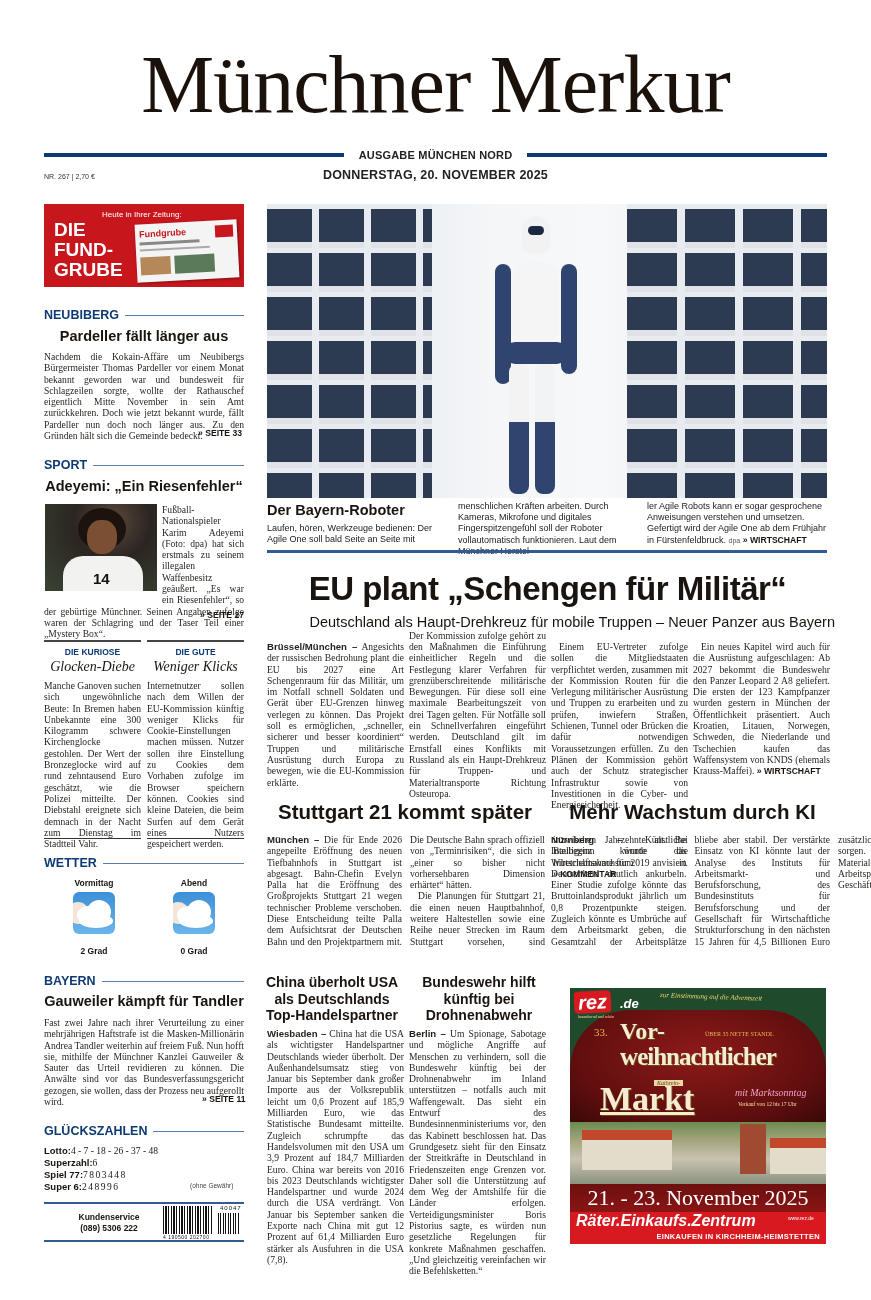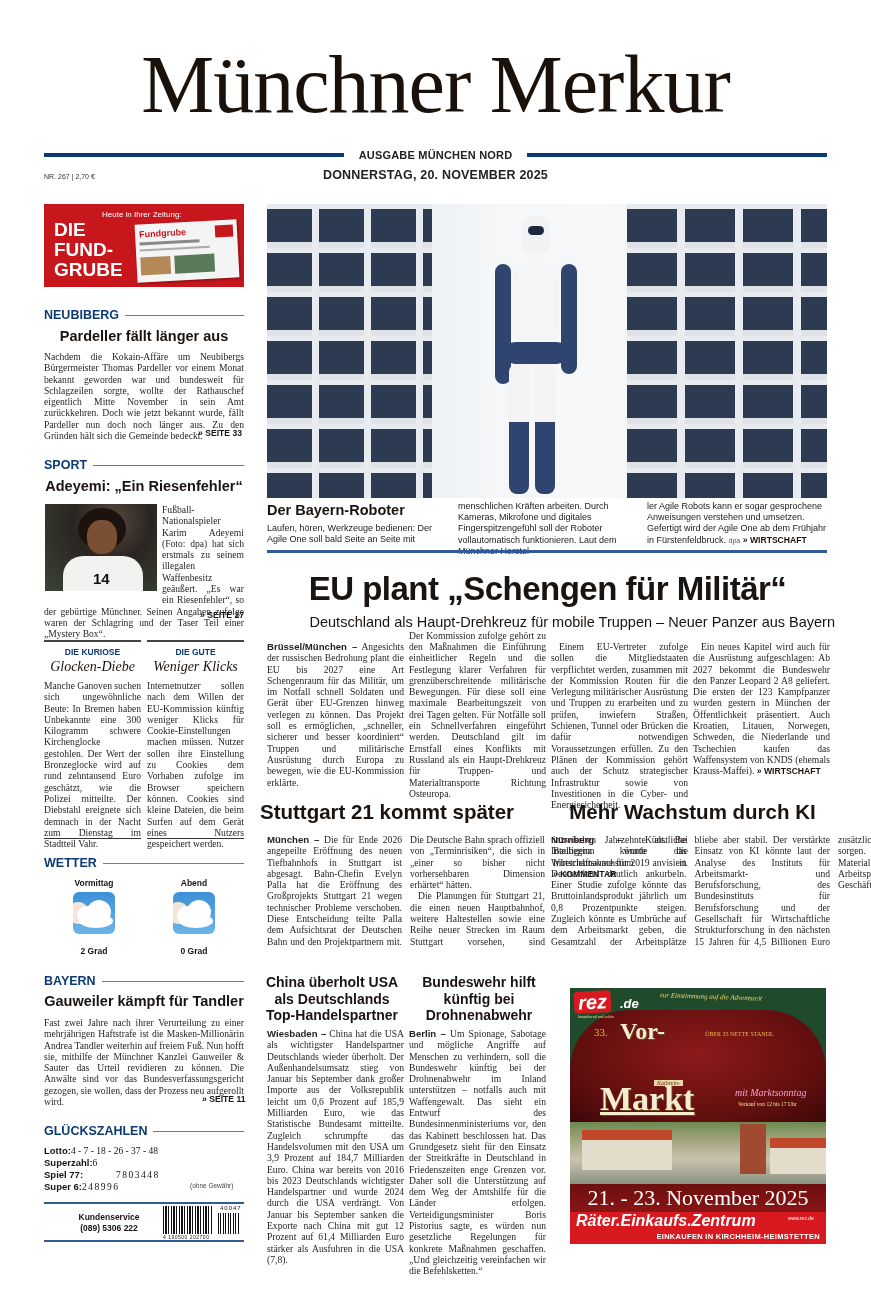--- a/index.html
+++ b/index.html
@@ -128,21 +128,21 @@
 <div class="abs body-text" style="left:44px; top:1017px; width:200px;">Fast zwei Jahre nach ihrer Verurteilung zu einer mehrjährigen Haftstrafe ist die Masken-Millionärin Andrea Tandler weiterhin auf freiem Fuß. Nun hofft sie, mithilfe der Münchner Kanzlei Gauweiler &amp; Sauter das Urteil revidieren zu können. Die Anwälte sind vor das Bundesverfassungsgericht gezogen, sie wollen, dass der Prozess neu aufgerollt wird.</div>
 <div class="abs ref" style="left:202px; top:1094px;">» SEITE 11</div>
 
 <div class="abs kicker" style="left:44px; top:1124px; width:200px;">
     <span>GLÜCKSZAHLEN</span>
     <span class="line"></span>
   </div>
 <div class="abs" style="left:44px; top:1145px; width:200px; font-size:9.5px; line-height:12px;">
   <div><span class="lead">Lotto:</span><span class="serif">4 - 7 - 18 - 26 - 37 - 48</span></div>
   <div><span class="lead">Superzahl:</span><span class="serif">6</span></div>
-  <div><span class="lead">Spiel 77:</span><span class="serif" style="letter-spacing:1.5px;margin-left:33px;">7803448</span></div>
+  <div><span class="lead">Spiel 77:</span><span class="serif" style="letter-spacing:1.5px;">7803448</span></div>
   <div><span class="lead">Super 6:</span><span class="serif" style="letter-spacing:1.5px;">248996</span></div>
 </div>
 <div class="abs sans" style="left:190px; top:1182px; font-size:6.5px; color:#444;">(ohne Gewähr)</div>
 
 <div class="abs rule-blue" style="left:44px; top:1202px; width:200px;"></div>
 <div class="abs sans" style="left:64px; top:1212px; width:90px; text-align:center; font-size:8.5px; font-weight:bold; line-height:11px;">
   <div>Kundenservice</div>
   <div>(089) 5306 222</div>
 </div>
 <div class="abs" style="left:163px; top:1206px; width:50px; height:28px; background:repeating-linear-gradient(90deg,#111 0 1px,#fff 1px 2px,#111 2px 4px,#fff 4px 5px,#111 5px 6px,#fff 6px 8px);"></div>
@@ -184,21 +184,21 @@
 </div>
 <div class="abs body-text" style="left:409px; top:641px; width:137px;">
   <span style="display:block; text-indent:8px; margin-top:-11.3px;"></span>
   <span>Der Kommission zufolge gehört zu den Maßnahmen die Einführung einheitlicher Regeln und die Festlegung klarer Verfahren für grenzüberschreitende militärische Bewegungen. Für diese soll eine maximale Bearbeitungszeit von drei Tagen gelten. Für Notfälle soll ein Schnellverfahren eingeführt werden. Deutschland gilt im Ernstfall eines Konflikts mit Russland als ein Haupt-Drehkreuz für Truppen- und Materialtransporte Richtung Osteuropa.</span>
 </div>
 <div class="abs body-text" style="left:551px; top:641px; width:137px; text-indent:8px;">Einem EU-Vertreter zufolge sollen die Mitgliedstaaten verpflichtet werden, zusammen mit der Kommission Routen für die Verlegung militärischer Ausrüstung und Truppen zu erarbeiten und zu prüfen, inwiefern Straßen, Schienen, Tunnel oder Brücken die dafür notwendigen Voraussetzungen erfüllen. Zu den Plänen der Kommission gehört auch der Schutz strategischer Infrastruktur sowie von Investitionen in die Cyber- und Energiesicherheit.</div>
 <div class="abs body-text" style="left:693px; top:641px; width:137px; text-indent:8px;">
   <span>Ein neues Kapitel wird auch für die Ausrüstung aufgeschlagen: Ab 2027 bekommt die Bundeswehr den Panzer Leopard 2 A8 geliefert. Die ersten der 123 Kampfpanzer wurden gestern in München der Öffentlichkeit präsentiert. Auch Kroatien, Litauen, Norwegen, Schweden, die Niederlande und Tschechien kaufen das Waffensystem von KNDS (ehemals Krauss-Maffei).</span> <span class="ref">» WIRTSCHAFT</span>
 </div>
 
-<div class="abs sans" style="left:260px; top:800px; width:290px; font-size:20.5px; font-weight:bold;">Stuttgart 21 kommt später</div>
+<div class="abs sans" style="left:260px; top:800px; width:290px; text-align:center; font-size:20.5px; font-weight:bold;">Stuttgart 21 kommt später</div>
 <div class="abs body-text col2" style="left:267px; top:834px; width:278px; height:124px; column-fill:auto;">
   <span class="lead">München –</span> <span>Die für Ende 2026 angepeilte Eröffnung des neuen Tiefbahnhofs in Stuttgart ist abgesagt. Bahn-Chefin Evelyn Palla hat die Eröffnung des Großprojekts Stuttgart 21 wegen technischer Probleme verschoben. Diese Entscheidung teilte Palla dem Aufsichtsrat der Deutschen Bahn und den Projektpartnern mit. Die Deutsche Bahn sprach offiziell von „Terminrisiken“, die sich in „einer so bisher nicht vorhersehbaren Dimension erhärtet“ hätten.</span>
   <span style="display:block; text-indent:8px;"><span>Die Planungen für Stuttgart 21, die einen neuen Hauptbahnhof, weitere Haltestellen sowie eine Reihe neuer Strecken im Raum Stuttgart vorsehen, sind inzwischen Jahrzehnte alt. Bei Baubeginn wurde die Inbetriebnahme für 2019 anvisiert.</span> <span class="ref">» KOMMENTAR</span></span>
 </div>
 
 <div class="abs sans" style="left:550px; top:800px; width:285px; text-align:center; font-size:20.5px; font-weight:bold;">Mehr Wachstum durch KI</div>
 <div class="abs body-text col2" style="left:551px; top:834px; width:279px; height:124px; column-fill:auto;">
   <span class="lead">Nürnberg –</span> <span>Künstliche Intelligenz könnte das Wirtschaftswachstum in Deutschland deutlich ankurbeln. Einer Studie zufolge könnte das Bruttoinlandsprodukt jährlich um 0,8 Prozentpunkte steigen. Zugleich könnte es Umbrüche auf dem Arbeitsmarkt geben, die Gesamtzahl der Arbeitsplätze bliebe aber stabil. Der verstärkte Einsatz von KI könnte laut der Analyse des Instituts für Arbeitsmarkt- und Berufsforschung, des Bundesinstituts für Berufsforschung und der Gesellschaft für Wirtschaftliche Strukturforschung in den nächsten 15 Jahren für 4,5 Billionen Euro zusätzlicher Wertschöpfung sorgen. Gründe seien Materialeinsparungen, höhere Arbeitsproduktivität und neue Geschäftsfelder.</span>
 </div>
 
@@ -214,20 +214,21 @@
 
 <div class="abs" style="left:570px; top:988px; width:256px; height:256px; background:#1f4a2c; overflow:hidden;">
   <div class="abs" style="left:0; top:22px; width:256px; height:112px; background:radial-gradient(ellipse at 50% 40%, #8e1a1a 0%, #5e0e0e 70%, #3a0808 100%); border-radius:60px 60px 0 0;"></div>
   <div class="abs sans" style="left:4px; top:3px; padding:0 4px; background:#d81920; color:#fff; font-size:20px; font-weight:bold; font-style:italic; border-radius:4px; transform:rotate(-3deg); line-height:22px;">rez</div>
   <div class="abs sans" style="left:50px; top:8px; color:#fff; font-size:13px; font-weight:bold; font-style:italic;">.de</div>
   <div class="abs serif" style="left:8px; top:26px; color:#f0e2a0; font-size:4px; font-style:italic;">bezaubernd und schön</div>
   <div class="abs serif" style="left:90px; top:6px; width:165px; color:#f1d66d; font-size:7px; font-style:italic; transform:rotate(2deg);">zur Einstimmung auf die Adventszeit</div>
   <div class="abs serif" style="left:24px; top:38px; color:#e8b94a; font-size:11px;">33.</div>
   <div class="abs serif" style="left:135px; top:43px; color:#e8b94a; font-size:6px;">ÜBER 35 NETTE STANDL</div>
   <div class="abs serif" style="left:50px; top:30px; color:#f6ecd4; font-size:24px; font-weight:bold; text-shadow:1px 1px 0 #6b4a12;">Vor-</div>
+  <div class="abs serif" style="left:0; top:55px; width:256px; text-align:center; color:#f6ecd4; font-size:25px; font-weight:bold; letter-spacing:-1px; text-shadow:1px 1px 0 #6b4a12;">weihnachtlicher</div>
   <div class="abs serif" style="left:84px; top:92px; color:#6b3a12; font-size:6px; font-style:italic; background:#e9d7a8; padding:0 3px;">Kathrein-</div>
   <div class="abs serif" style="left:30px; top:92px; color:#f6ecd4; font-size:34px; font-weight:bold; text-shadow:1px 1px 0 #6b4a12;text-decoration:underline;">Markt</div>
   <div class="abs serif" style="left:165px; top:99px; color:#f1a2c8; font-size:10px; font-style:italic;">mit Marktsonntag</div>
   <div class="abs serif" style="left:168px; top:113px; color:#f0e2a0; font-size:5.5px;">Verkauf von 12 bis 17 Uhr</div>
 
   <div class="abs" style="left:0; top:134px; width:256px; height:62px; background:linear-gradient(180deg,#6b8a4f 0%,#a4a57e 30%,#c9c3b0 60%,#8a9280 100%);"></div>
   <div class="abs" style="left:12px; top:142px; width:90px; height:40px; background:#e4dccb; border-top:10px solid #c2482c;"></div>
   <div class="abs" style="left:170px; top:136px; width:26px; height:50px; background:#a14a32;"></div>
   <div class="abs" style="left:200px; top:150px; width:56px; height:36px; background:#e4dccb; border-top:10px solid #c2482c;"></div>
   <div class="abs serif" style="left:0; top:196px; width:256px; height:28px; background:linear-gradient(#6d0f0f,#8a1515); color:#fff; font-size:22px; text-align:center; line-height:28px;">21. - 23. November 2025</div>

